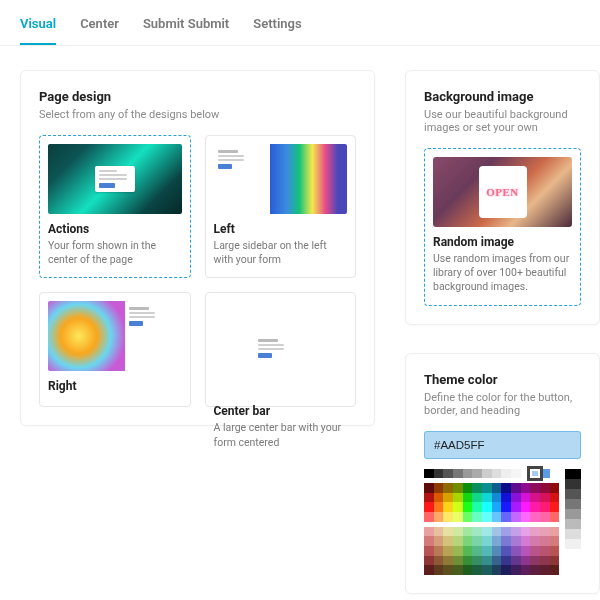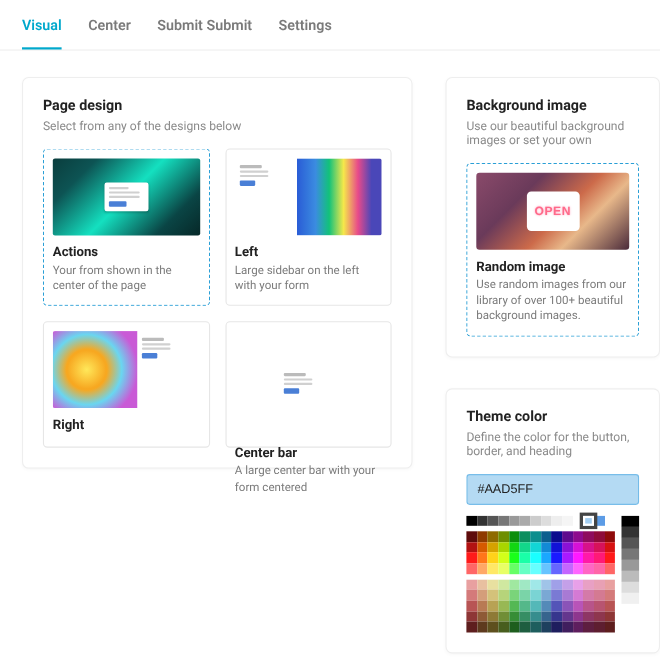--- a/index.html
+++ b/index.html
@@ -38,21 +38,21 @@
 .thumb-centerbar .limg { width: 30%; background: linear-gradient(160deg, #3a2d5e 0%, #2a1f42 60%, #5e3a4a 100%); }
 .thumb-centerbar .mid { width: 40%; background: #fff; display: flex; flex-direction: column; align-items: flex-start; padding: 6px 4px; gap: 2px; }
 .thumb-centerbar .rimg { width: 30%; background: radial-gradient(circle at 40% 60%, #ff5a8a 0%, #e01a4a 40%, #4a1a6a 80%, #2a0d3a 100%); }
 .side .line, .mid .line { background: #d0d0d0; height: 2px; border-radius: 1px; }
 .side .line.t, .mid .line.t { width: 20px; height: 3px; background: #bbb; }
 .side .line.s, .mid .line.s { width: 26px; }
 .side .block, .mid .block { background: #4a7fd6; width: 14px; height: 5px; border-radius: 1px; margin-top: 1px; }
 
 .bg-option { border: 1px dashed #2a9fd6; border-radius: 4px; padding: 8px 8px 10px 8px; cursor: pointer; }
 .bg-thumb { width: 100%; height: 70px; border-radius: 3px; background: linear-gradient(135deg, #8a4a6a 0%, #6a3a5a 30%, #cc6a4a 55%, #e8b88a 70%, #4a2a3a 100%); position: relative; display: flex; align-items: center; justify-content: center; margin-bottom: 8px; overflow:hidden; }
-.open-sign { width: 48px; height: 36px; background: #fff; border-radius: 4px; display: flex; align-items: center; justify-content: center; font-family: Liberation Sans, sans-serif; font-size: 11px; color: #ff6a8a; letter-spacing: 0.5px; font-weight: bold; }
+.open-sign { width: 48px; height: 52px; background: #fff; border-radius: 4px; display: flex; align-items: center; justify-content: center; font-family: Liberation Serif, serif; font-size: 11px; color: #ff6a8a; letter-spacing: 0.5px; font-weight: bold; }
 .open-sign span { text-shadow: 0 0 2px #ff9ab6; }
 
 .color-input { font-size: 11.5px; padding: 7px 9px; border-radius: 3px; width: 100%; margin-bottom: 10px; outline: none; background: rgba(40,150,220,0.35); border: 1px solid rgba(40,150,220,0.45); color: #222; }
 .palette-wrap { display: flex; gap: 6px; }
 .palette { display: grid; grid-template-columns: repeat(14, 1fr); gap: 0; width: 100%; }
 .sw { width: 100%; aspect-ratio: 1/1; cursor: pointer; }
 .sw.sel { outline: 2px solid #fff; outline-offset: -2px; box-shadow: 0 0 0 3px #444; z-index: 2; position: relative; }
 .palette-sep { height: 5px; grid-column: 1 / -1; }
 .grays { display: flex; flex-direction: column; gap: 0; width: 16px; }
 .grays .sw { width: 16px; height: 10px; }
@@ -76,21 +76,21 @@
         <div class="option selected">
           <div class="thumb thumb-center">
             <div class="form-box">
                 <div class="line sm"></div>
                 <div class="line md"></div>
                 <div class="line md"></div>
                 <div class="block"></div>
               </div>
           </div>
           <div class="opt-title">Actions</div>
-          <div class="opt-desc">Your from shown in the center of the page</div>
+          <div class="opt-desc">Your form shown in the center of the page</div>
         </div>
         <div class="option">
           <div class="thumb thumb-left">
             <div class="side">
                 <div class="line t"></div>
                 <div class="line s"></div>
                 <div class="line s"></div>
                 <div class="block"></div>
               </div>
             <div class="img"></div>

